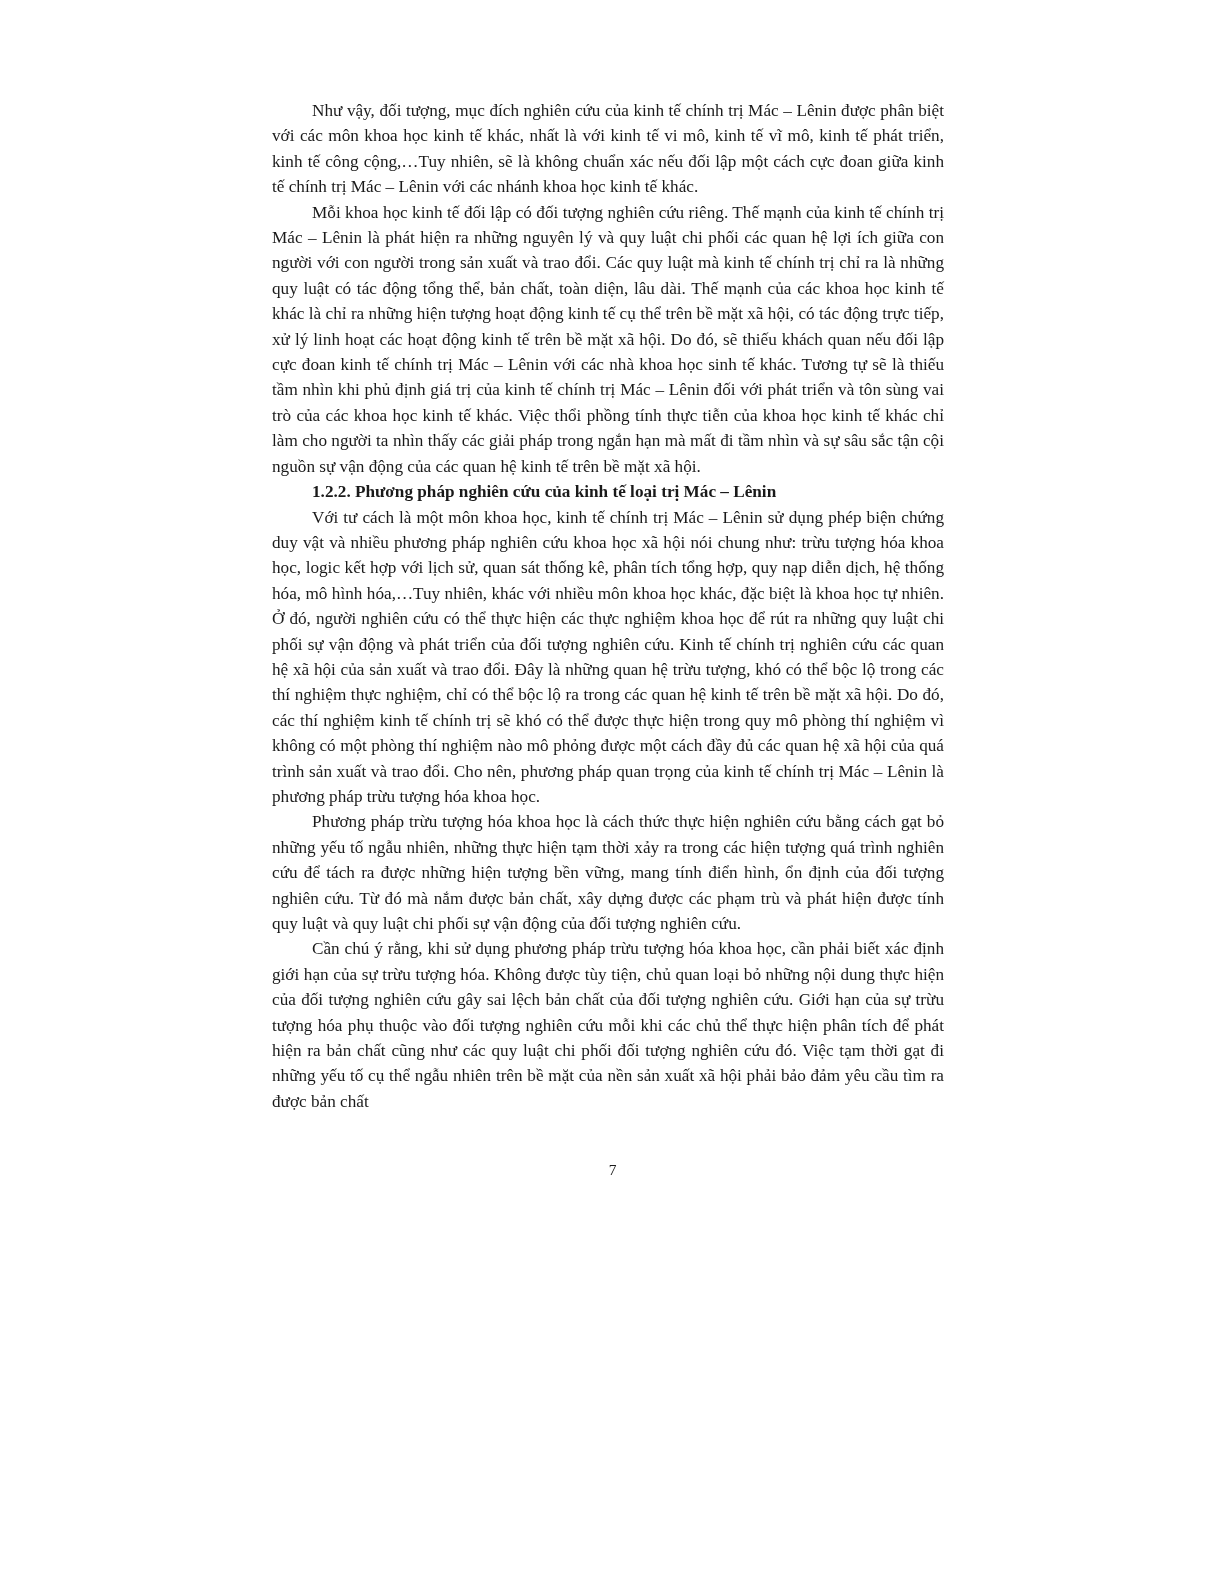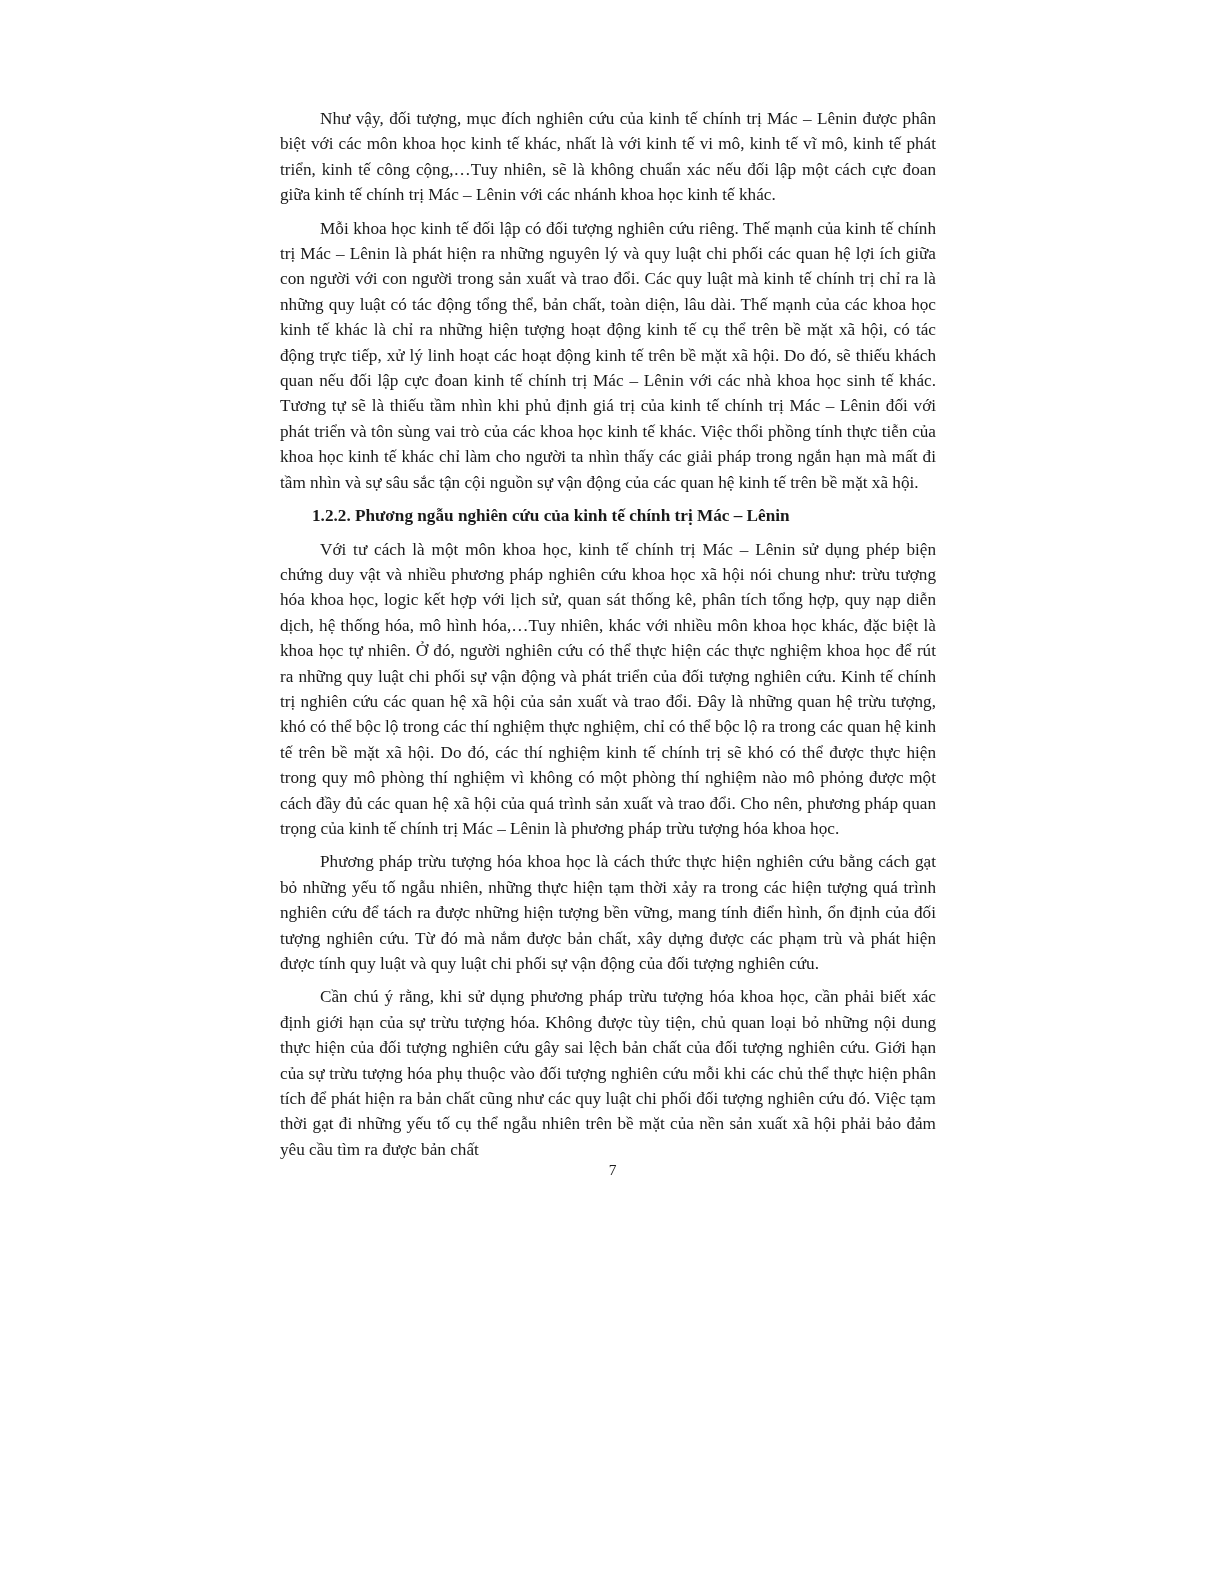--- a/index.html
+++ b/index.html
@@ -24,21 +24,21 @@
     background: #ffffff;
     overflow: hidden;
   }
   .content {
     position: absolute;
     left: 272px;
     top: 98px;
     width: 672px;
   }
   p.para {
-    margin: 8px;
+    margin: 0;
     text-align: justify;
     text-justify: inter-word;
     font-size: 17.2px;
     line-height: 25.4px;
     text-indent: 40px;
     hyphens: none;
   }
   h2.heading {
     margin: 0;
     font-size: 17.2px;
@@ -59,19 +59,19 @@
     color: #1a1a1a;
   }
 </style>
 </head>
 <body>
 
 <div class="page">
   <div class="content">
     <p class="para">Như vậy, đối tượng, mục đích nghiên cứu của kinh tế chính trị Mác – Lênin được phân biệt với các môn khoa học kinh tế khác, nhất là với kinh tế vi mô, kinh tế vĩ mô, kinh tế phát triển, kinh tế công cộng,…Tuy nhiên, sẽ là không chuẩn xác nếu đối lập một cách cực đoan giữa kinh tế chính trị Mác – Lênin với các nhánh khoa học kinh tế khác.</p>
     <p class="para">Mỗi khoa học kinh tế đối lập có đối tượng nghiên cứu riêng. Thế mạnh của kinh tế chính trị Mác – Lênin là phát hiện ra những nguyên lý và quy luật chi phối các quan hệ lợi ích giữa con người với con người trong sản xuất và trao đổi. Các quy luật mà kinh tế chính trị chỉ ra là những quy luật có tác động tổng thể, bản chất, toàn diện, lâu dài. Thế mạnh của các khoa học kinh tế khác là chỉ ra những hiện tượng hoạt động kinh tế cụ thể trên bề mặt xã hội, có tác động trực tiếp, xử lý linh hoạt các hoạt động kinh tế trên bề mặt xã hội. Do đó, sẽ thiếu khách quan nếu đối lập cực đoan kinh tế chính trị Mác – Lênin với các nhà khoa học sinh tế khác. Tương tự sẽ là thiếu tầm nhìn khi phủ định giá trị của kinh tế chính trị Mác – Lênin đối với phát triển và tôn sùng vai trò của các khoa học kinh tế khác. Việc thổi phồng tính thực tiễn của khoa học kinh tế khác chỉ làm cho người ta nhìn thấy các giải pháp trong ngắn hạn mà mất đi tầm nhìn và sự sâu sắc tận cội nguồn sự vận động của các quan hệ kinh tế trên bề mặt xã hội.</p>
-    <h2 class="heading">1.2.2. Phương ngẫu nghiên cứu của kinh tế chính trị Mác – Lênin</h2>
+    <h2 class="heading">1.2.2. Phương pháp nghiên cứu của kinh tế loại trị Mác – Lênin</h2>
     <p class="para">Với tư cách là một môn khoa học, kinh tế chính trị Mác – Lênin sử dụng phép biện chứng duy vật và nhiều phương pháp nghiên cứu khoa học xã hội nói chung như: trừu tượng hóa khoa học, logic kết hợp với lịch sử, quan sát thống kê, phân tích tổng hợp, quy nạp diễn dịch, hệ thống hóa, mô hình hóa,…Tuy nhiên, khác với nhiều môn khoa học khác, đặc biệt là khoa học tự nhiên. Ở đó, người nghiên cứu có thể thực hiện các thực nghiệm khoa học để rút ra những quy luật chi phối sự vận động và phát triển của đối tượng nghiên cứu. Kinh tế chính trị nghiên cứu các quan hệ xã hội của sản xuất và trao đổi. Đây là những quan hệ trừu tượng, khó có thể bộc lộ trong các thí nghiệm thực nghiệm, chỉ có thể bộc lộ ra trong các quan hệ kinh tế trên bề mặt xã hội. Do đó, các thí nghiệm kinh tế chính trị sẽ khó có thể được thực hiện trong quy mô phòng thí nghiệm vì không có một phòng thí nghiệm nào mô phỏng được một cách đầy đủ các quan hệ xã hội của quá trình sản xuất và trao đổi. Cho nên, phương pháp quan trọng của kinh tế chính trị Mác – Lênin là phương pháp trừu tượng hóa khoa học.</p>
     <p class="para">Phương pháp trừu tượng hóa khoa học là cách thức thực hiện nghiên cứu bằng cách gạt bỏ những yếu tố ngẫu nhiên, những thực hiện tạm thời xảy ra trong các hiện tượng quá trình nghiên cứu để tách ra được những hiện tượng bền vững, mang tính điển hình, ổn định của đối tượng nghiên cứu. Từ đó mà nắm được bản chất, xây dựng được các phạm trù và phát hiện được tính quy luật và quy luật chi phối sự vận động của đối tượng nghiên cứu.</p>
     <p class="para">Cần chú ý rằng, khi sử dụng phương pháp trừu tượng hóa khoa học, cần phải biết xác định giới hạn của sự trừu tượng hóa. Không được tùy tiện, chủ quan loại bỏ những nội dung thực hiện của đối tượng nghiên cứu gây sai lệch bản chất của đối tượng nghiên cứu. Giới hạn của sự trừu tượng hóa phụ thuộc vào đối tượng nghiên cứu mỗi khi các chủ thể thực hiện phân tích để phát hiện ra bản chất cũng như các quy luật chi phối đối tượng nghiên cứu đó. Việc tạm thời gạt đi những yếu tố cụ thể ngẫu nhiên trên bề mặt của nền sản xuất xã hội phải bảo đảm yêu cầu tìm ra được bản chất</p>
   </div>
   <div class="page-number">7</div>
 </div>
 
 </body></html>

